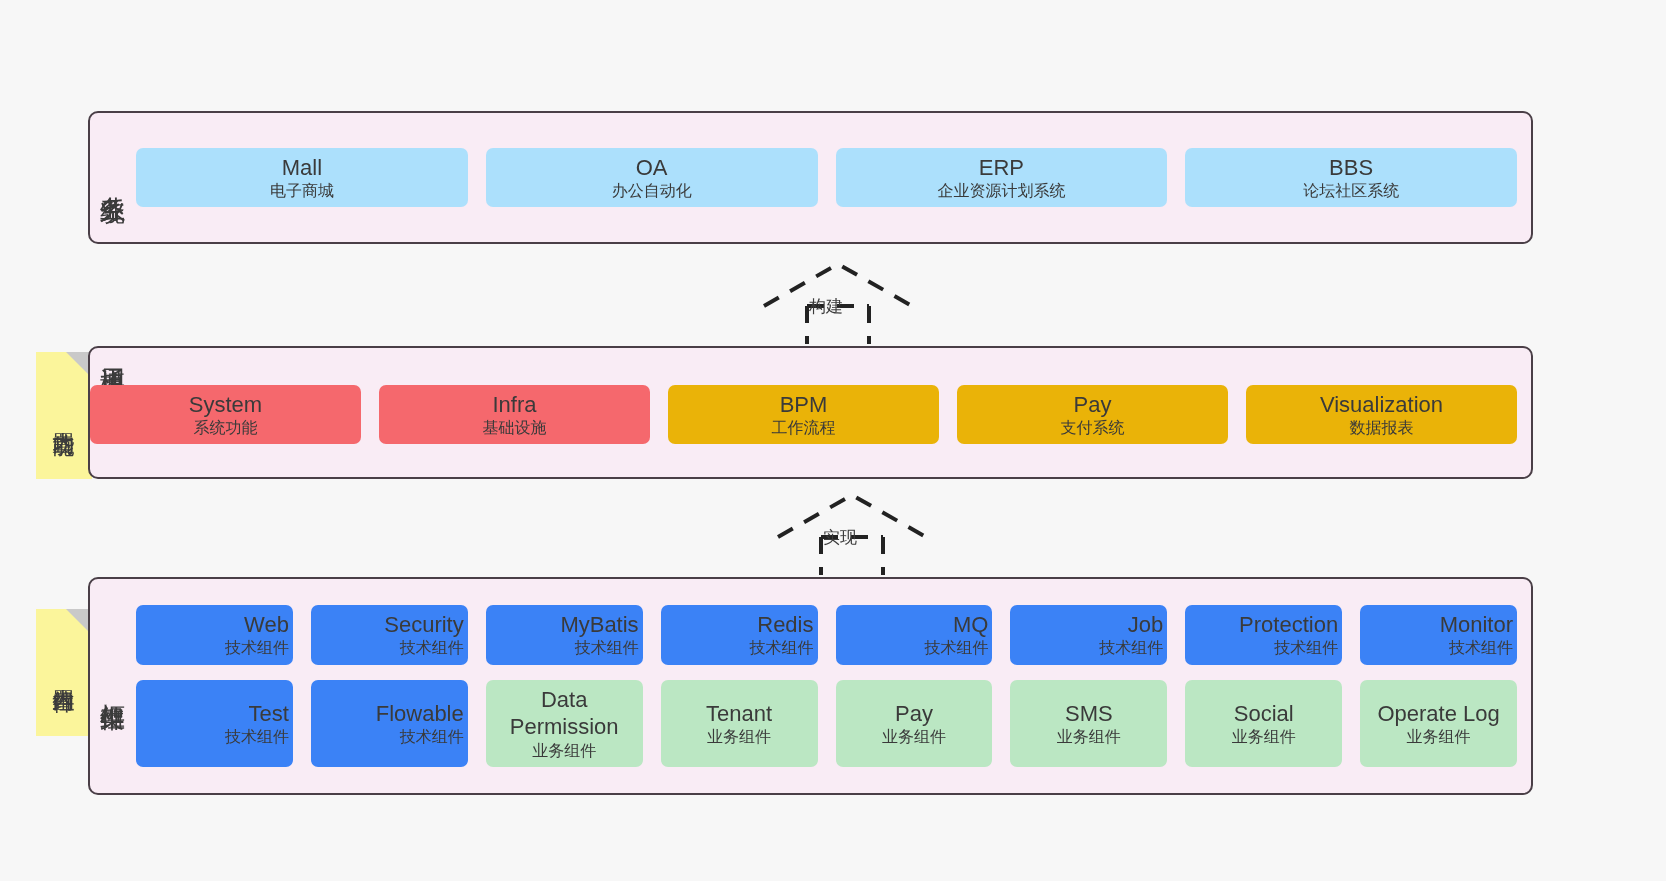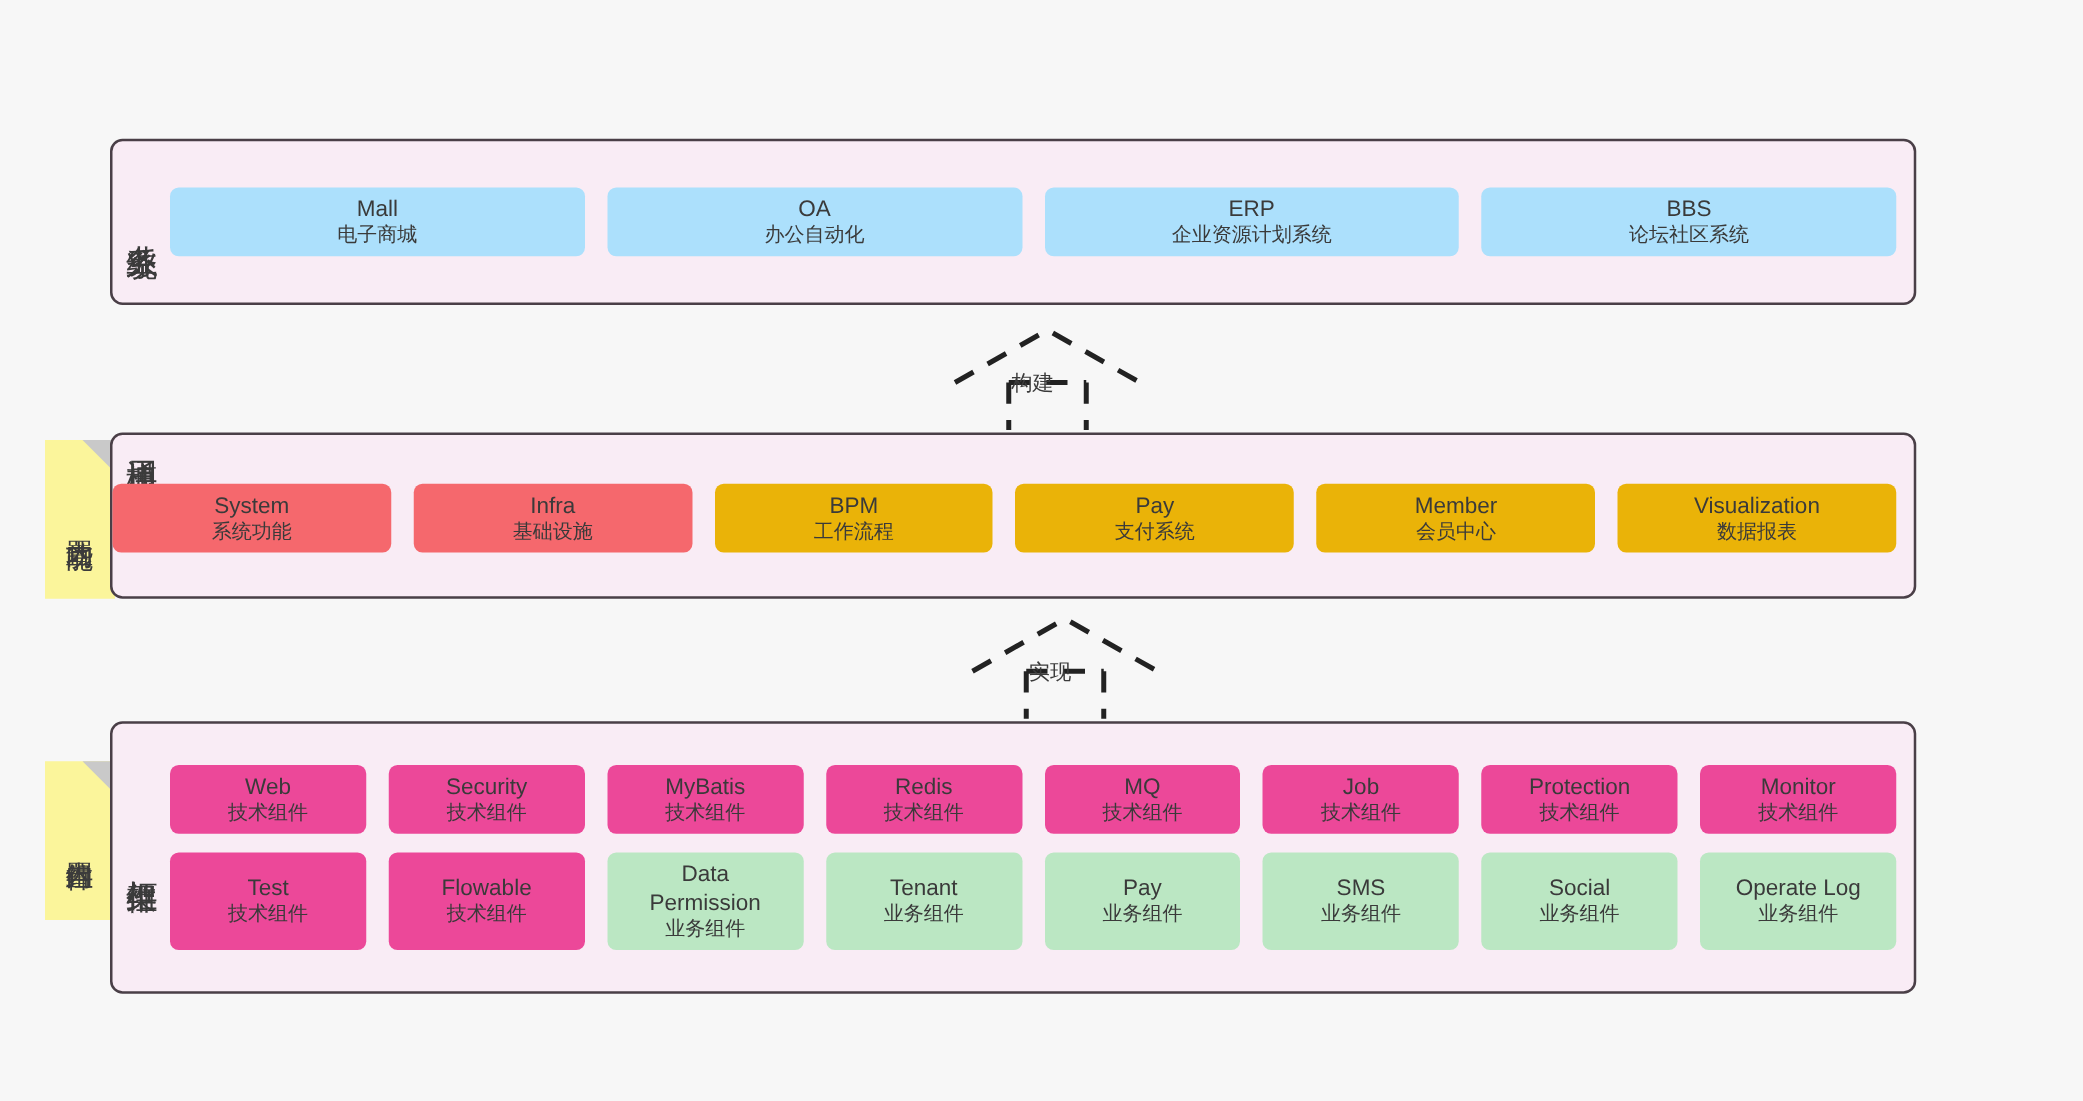--- a/index.html
+++ b/index.html
@@ -63,27 +63,27 @@
     flex-direction: column;
     align-items: center;
     justify-content: center;
     text-align: center;
     font-size: 21px;
     line-height: 1.26;
     color: #3a3a3a;
     padding: 6px 4px;
     white-space: pre-line;
   }
-  .box .t-en { font-size: 18px; }
+  .box .t-en { font-size: 22px; }
   .box .t-cn { font-size: 16px; }
 
   .box.blue   { background: #ace0fc; }
   .box.red    { background: #f5686d; }
   .box.pink   { background: #eab308; }
-  .box.green  { background: #ec4899; }
+  .box.green  { background: #3b82f6; align-items: flex-end; }
   .box.lgreen { background: #bbe7c3; }
 
   
   .sticky {
     position: absolute;
     box-sizing: border-box;
     background: #fbf59b;
     display: flex;
     align-items: center;
     justify-content: center;
@@ -171,24 +171,20 @@
       </div>
       <div class="box pink">
         <span class="t-en">BPM</span>
         <span class="t-cn">工作流程</span>
       </div>
       <div class="box pink">
         <span class="t-en">Pay</span>
         <span class="t-cn">支付系统</span>
       </div>
       <div class="box pink">
-        <span class="t-en">Member</span>
-        <span class="t-cn">会员中心</span>
-      </div>
-      <div class="box pink">
         <span class="t-en">Visualization</span>
         <span class="t-cn">数据报表</span>
       </div>
     </div>
   </div>
 </div>
 
 <svg class="arrow" style="left:764px; top:489px; width:175px; height:90px;" viewBox="0 0 175 90">
   <path d="M 14 48 L 88 6 L 162 48" fill="none" stroke="#222222" stroke-width="4" stroke-dasharray="17,13" stroke-linecap="butt"></path>
   <path d="M 57 48 L 57 86 M 57 48 L 119 48 M 119 48 L 119 86" fill="none" stroke="#222222" stroke-width="4" stroke-dasharray="17,13" stroke-linecap="butt"></path>

